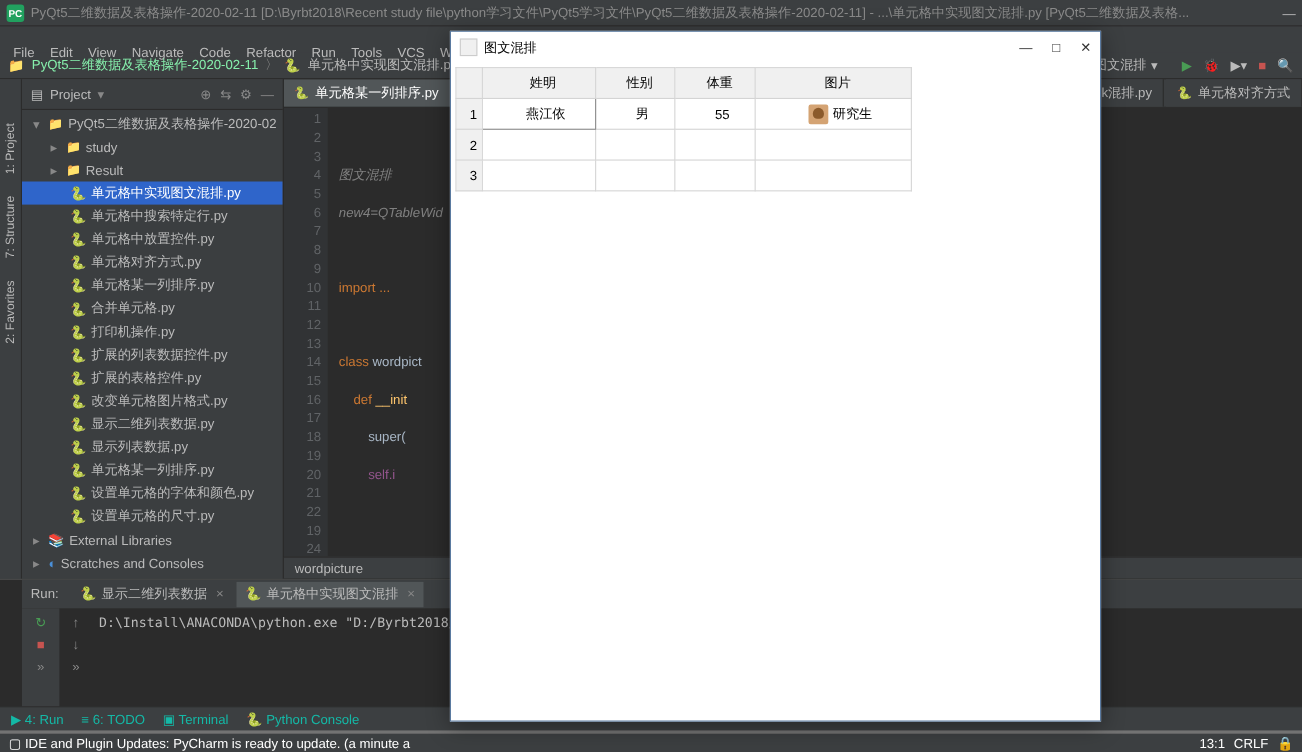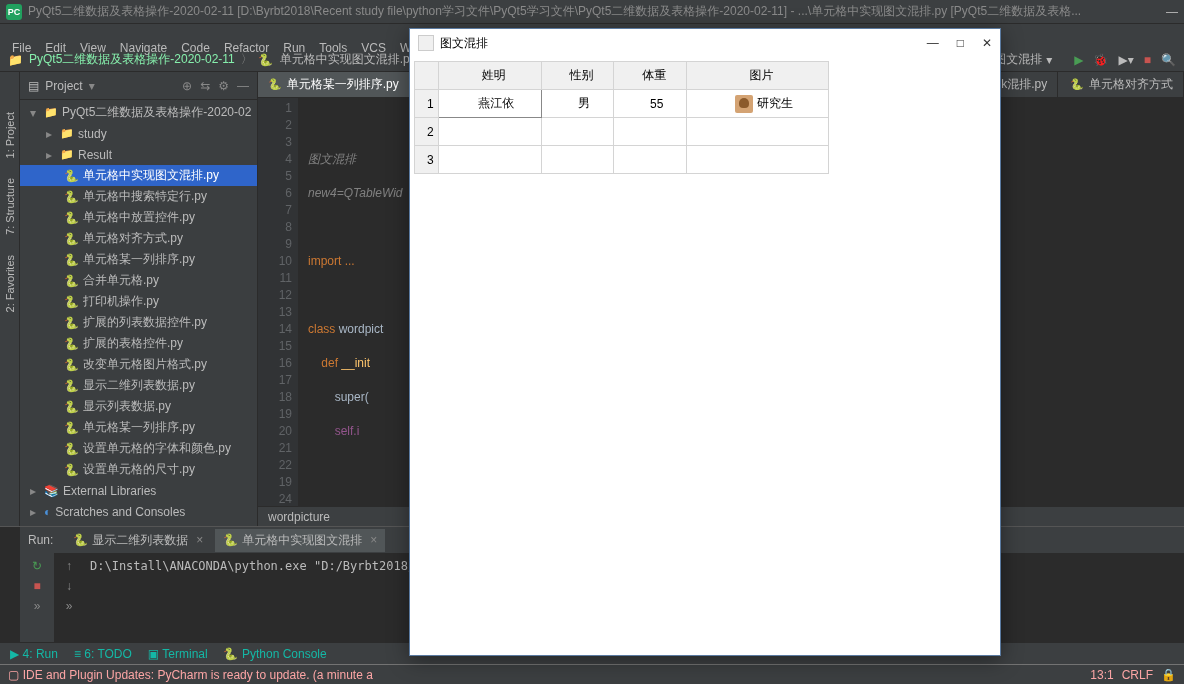--- a/index.html
+++ b/index.html
@@ -56,21 +56,21 @@
 .run-tabs .rtab.act { background:#515658; }
 .run-tabs .rtab .cx { color:#888; margin-left:4px; }
 .run-out { display:flex; flex:1; }
 .run-icons-col { width:34px; display:flex; flex-direction:column; align-items:center; gap:6px; padding-top:6px; background:#3c3f41; }
 .run-icons-col span { color:#499c54; }
 .run-icons-col .stop { color:#c75450; }
 .run-icons-col2 { width:30px; display:flex; flex-direction:column; align-items:center; gap:6px; padding-top:6px; color:#888; }
 .run-text { flex:1; padding:6px; font-family:Consolas,monospace; color:#bbb; }
 .bottom-tabs { height:22px; background:#3c3f41; display:flex; align-items:center; gap:16px; padding:0 10px; border-top:1px solid #2b2b2b; }
 .bottom-tabs span { color:#14b8a6; }
-.status { height:20px; background:#3c3f41; display:flex; align-items:center; padding:0 8px; color:#fca5a5; border-top:1px solid #737373; }
+.status { height:20px; background:#3c3f41; display:flex; align-items:center; padding:0 8px; color:#ffffff; border-top:3px solid #737373; }
 .status .r { margin-left:auto; display:flex; gap:8px; }
 
 .qt-win { position:absolute; left:409px; top:28px; width:592px; height:628px; background:#fff; border:1px solid #5a7aa0; box-shadow:0 4px 20px rgba(0,0,0,.4); color:#000; }
 .qt-title { height:28px; background:#fff; display:flex; align-items:center; padding:0 8px; }
 .qt-title .qi { width:16px; height:16px; background:#f0f0f0; margin-right:6px; border:1px solid #ccc; }
 .qt-title .txt { flex:1; }
 .qt-title .btns { display:flex; gap:18px; color:#333; font-family:Arial; }
 .qt-body { padding:4px; }
 .qt-table { border-collapse:collapse; width:415px; }
 .qt-table th,.qt-table td { border:1px solid #d4d4d4; height:28px; padding:0 4px; font-weight:400; text-align:center; background:#fff; }

